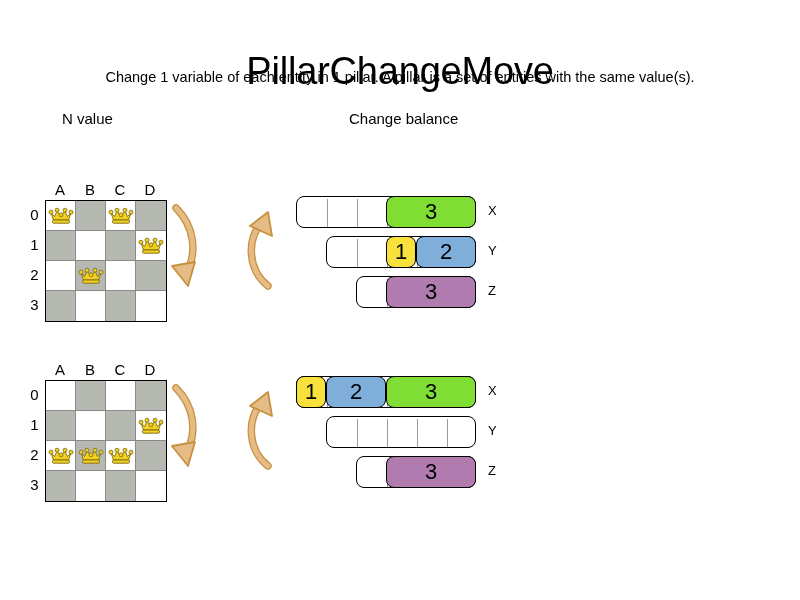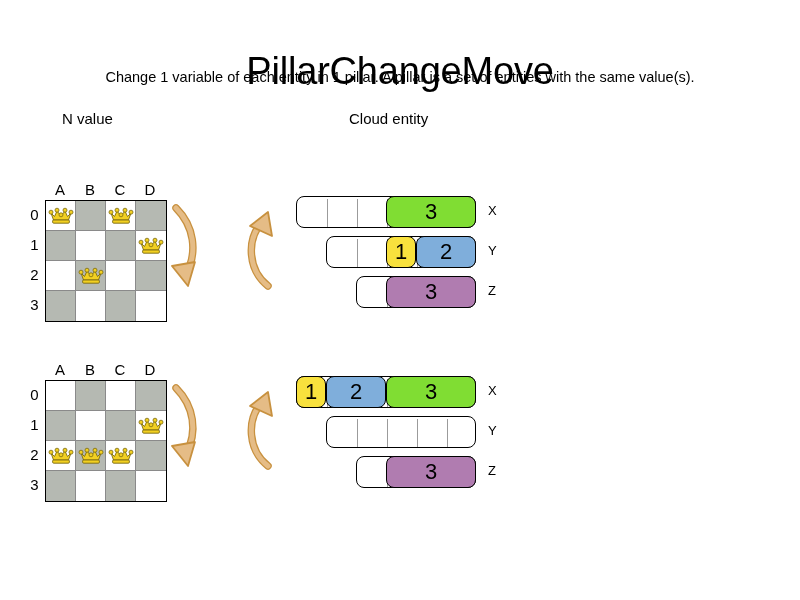--- a/index.html
+++ b/index.html
@@ -172,21 +172,21 @@
     text-align: left;
   }
 </style>
 </head>
 <body>
 
 <h1 id="page-title">PillarChangeMove</h1>
 <div id="page-subtitle">Change 1 variable of each entity in 1 pillar. A pillar is a set of entities with the same value(s).</div>
 
 <div class="section-heading" id="heading-nqueens">N value</div>
-<div class="section-heading" id="heading-cloud">Cloud entity</div>
+<div class="section-heading" id="heading-cloud">Change balance</div>
 
 <div class="board-block" id="board-block-top">
     <div class="col-labels">
       <div class="col-label" style="left: 0px;">A</div>
       <div class="col-label" style="left: 30px;">B</div>
       <div class="col-label" style="left: 60px;">C</div>
       <div class="col-label" style="left: 90px;">D</div>
     </div>
     <div class="row-labels">
       <div class="row-label" style="top: 0px;">0</div>

